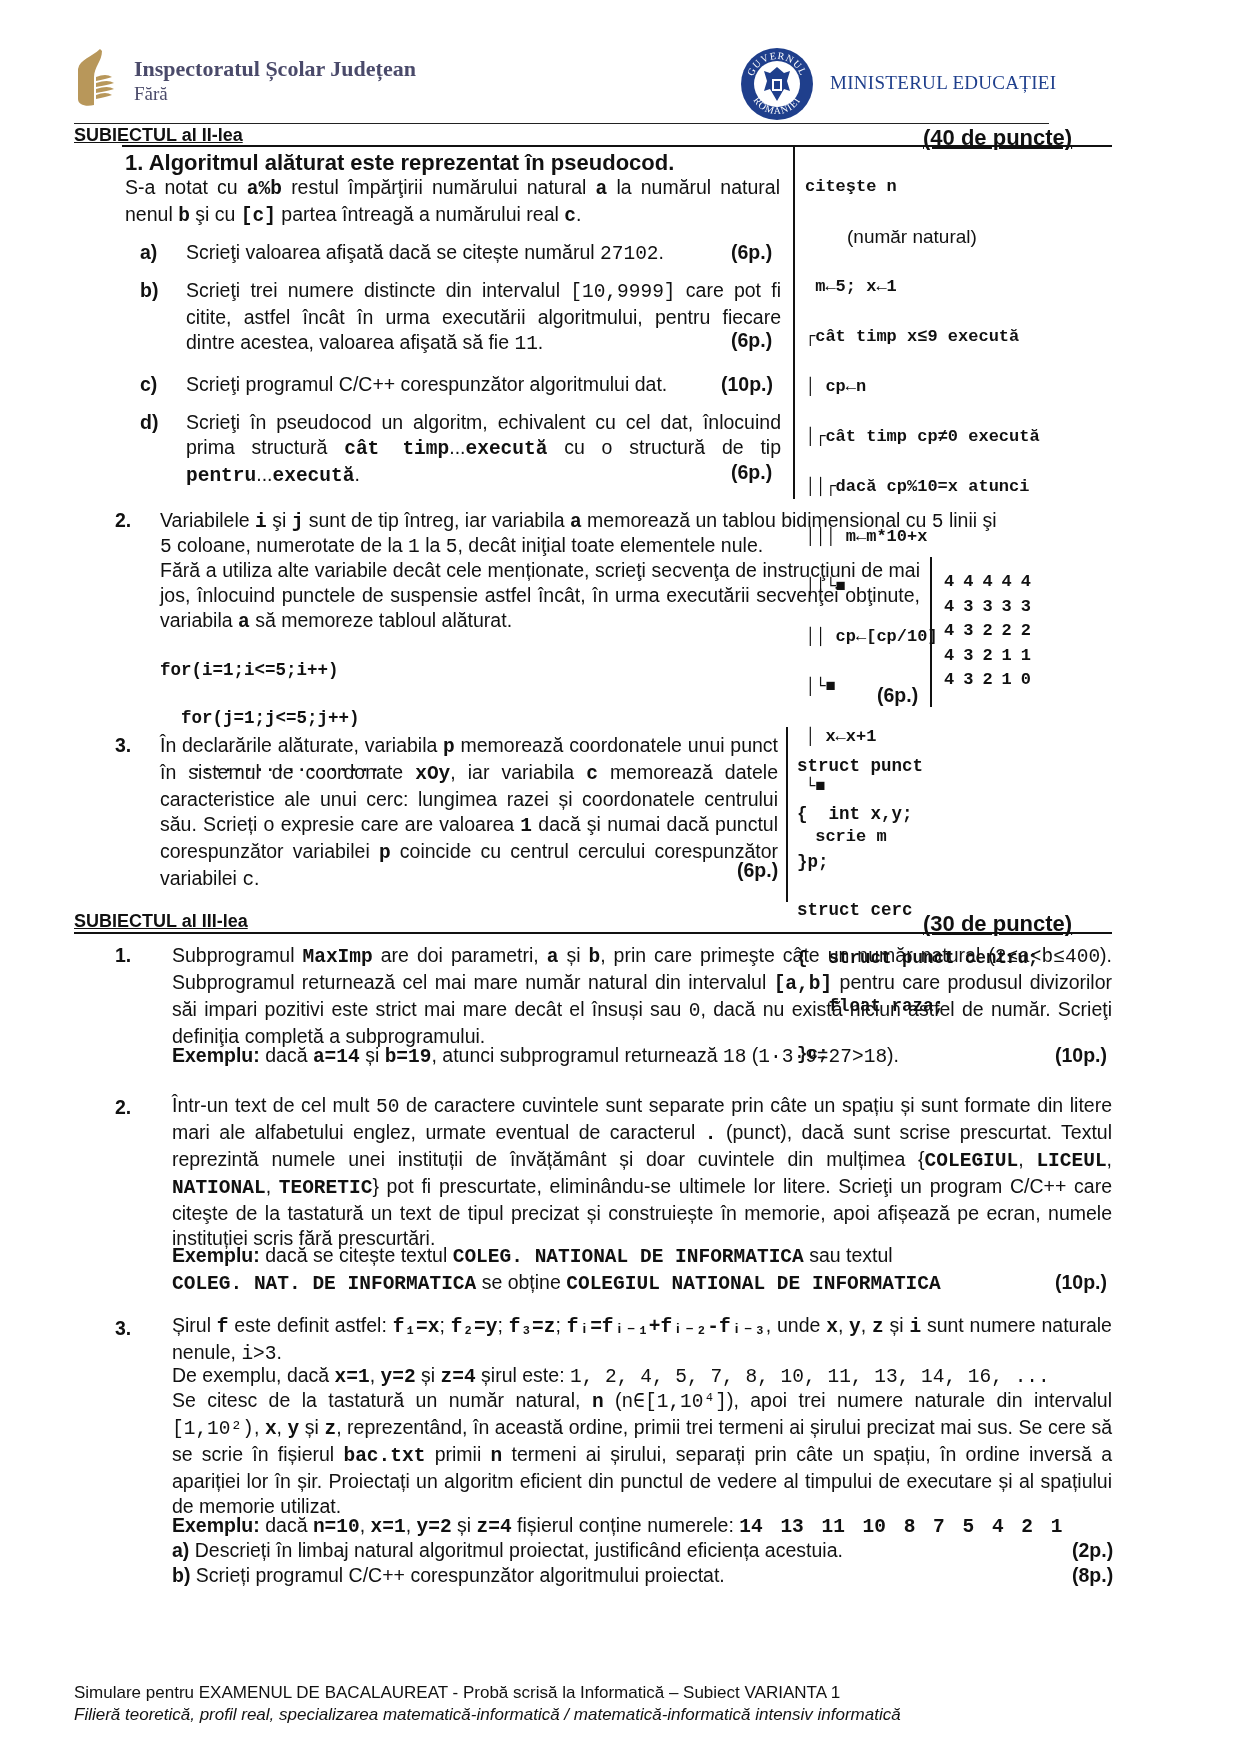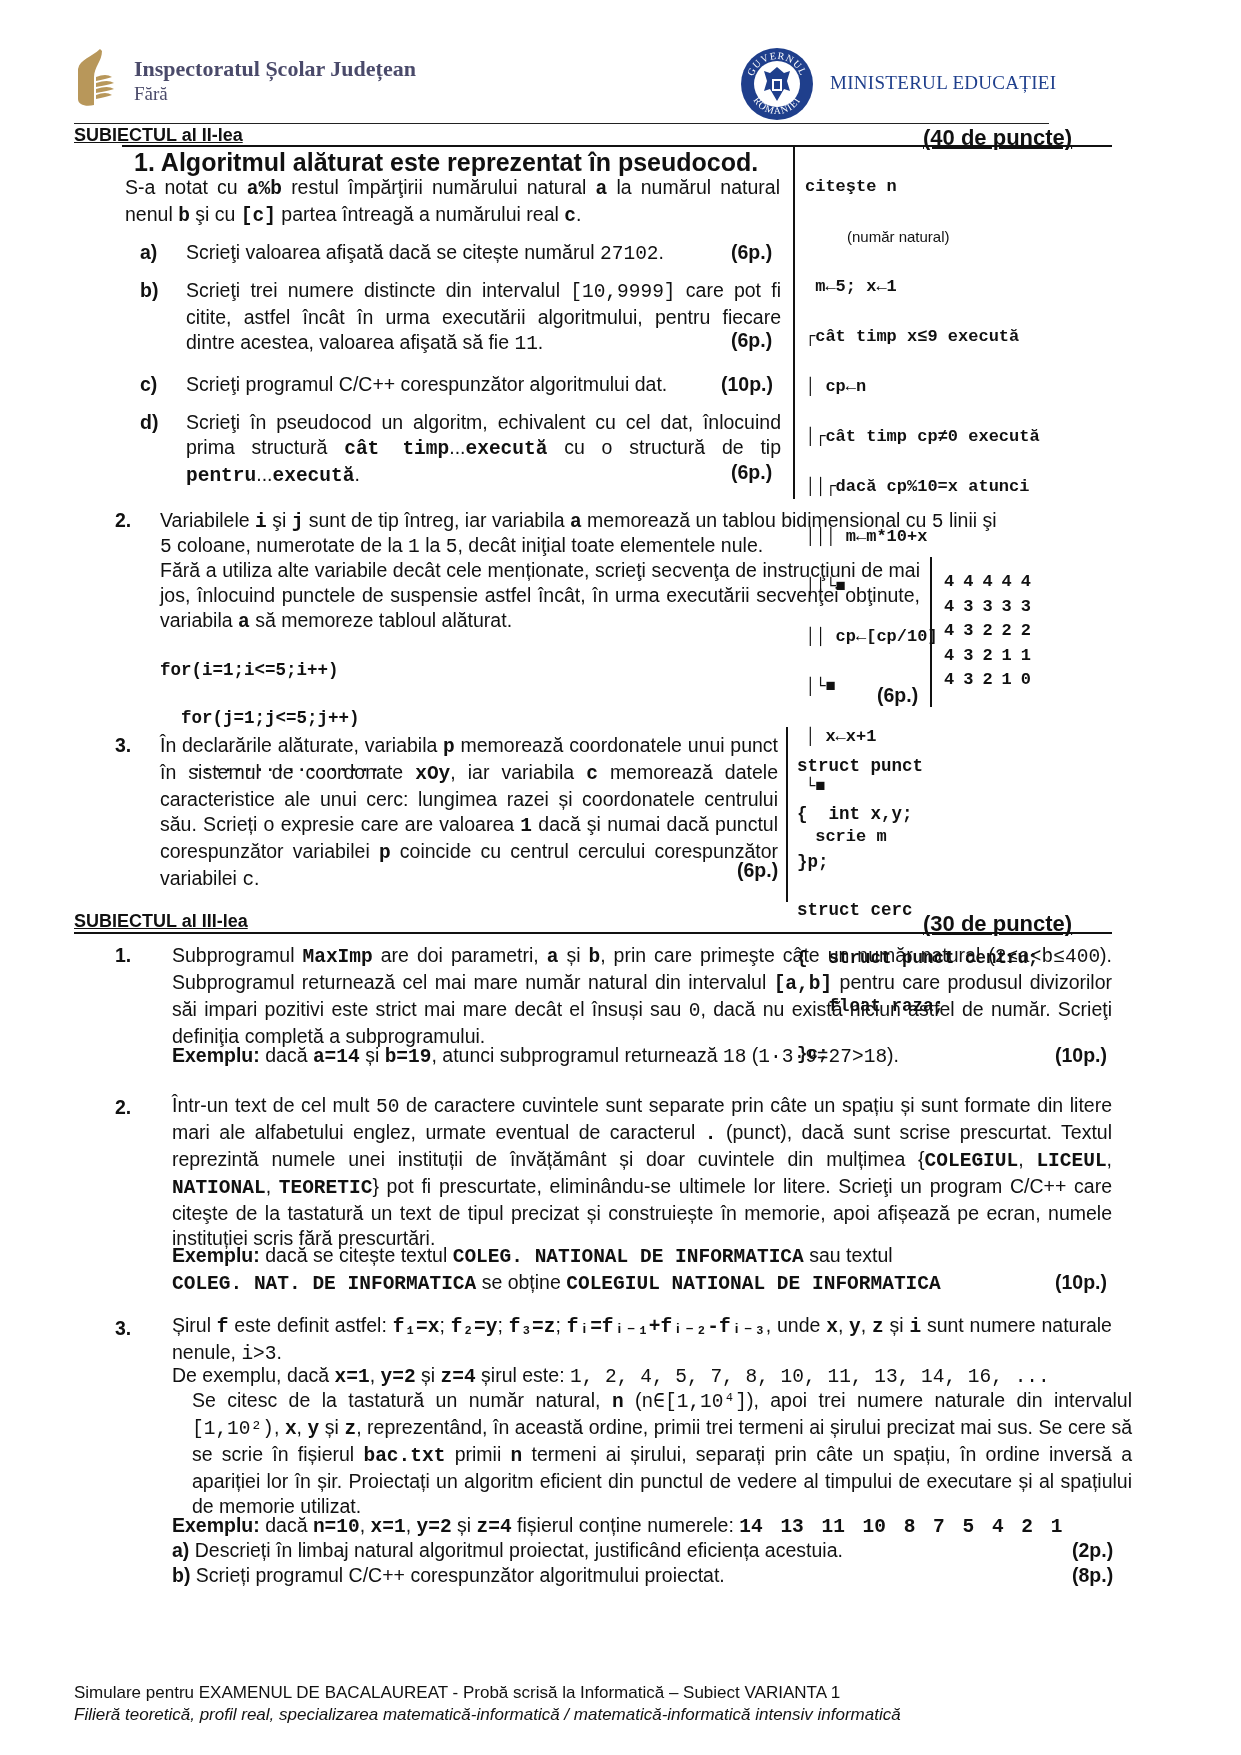--- a/index.html
+++ b/index.html
@@ -71,21 +71,21 @@
 <div class="abs min-title">MINISTERUL EDUCAȚIEI</div>
 
 <div class="abs rule-top"></div>
 
 <div class="abs section-hdr" style="left:74px; top:125px;">SUBIECTUL al II-lea</div>
 <div class="abs pts-hdr" style="left:923px; top:125px;">(40 de puncte)</div>
 <div class="abs thick-rule" style="left:122px; top:145px; width:990px;"></div>
 
 <div class="abs vline" style="left:793px; top:146px; height:353px;"></div>
 
-<div class="abs qtext b" style="left:134px; top:150px; font-size:25px;">1. Algoritmul alăturat este reprezentat în pseudocod.</div>
+<div class="abs qtext b" style="left:125px; top:150px; font-size:22px;">1. Algoritmul alăturat este reprezentat în pseudocod.</div>
 
 <div class="abs qtext just" style="left:125px; top:175px; width:655px;">
   <span>S-a notat cu </span><span class="mono">a%b</span><span> restul împărţirii numărului natural </span><span class="mono">a</span><span> la numărul natural nenul </span><span class="mono">b</span><span> şi cu </span><span class="mono">[c]</span><span> partea întreagă a numărului real </span><span class="mono">c</span><span>.</span>
 </div>
 
 <div class="abs qtext b" style="left:140px; top:240px;">a)</div>
 <div class="abs qtext" style="left:186px; top:240px; width:595px;">
   <span>Scrieţi valoarea afişată dacă se citește numărul </span><span class="monon">27102</span><span>.</span>
 </div>
 <div class="abs qtext pts" style="left:731px; top:240px;">(6p.)</div>
@@ -101,21 +101,21 @@
 <div class="abs qtext pts" style="left:721px; top:372px;">(10p.)</div>
 
 <div class="abs qtext b" style="left:140px; top:410px;">d)</div>
 <div class="abs qtext just" style="left:186px; top:410px; width:595px;">
   <span>Scrieţi în pseudocod un algoritm, echivalent cu cel dat, înlocuind prima structură </span><span class="mono">cât timp</span><span>...</span><span class="mono">execută</span><span> cu o structură de tip </span><span class="mono">pentru</span><span>...</span><span class="mono">execută</span><span>.</span>
 </div>
 <div class="abs qtext pts" style="left:731px; top:460px;">(6p.)</div>
 
 <div class="abs pseudo" style="left:805px; top:149px;">
 <div>citeşte n</div>
-<div style="font-family:'Liberation Sans',sans-serif; font-weight:normal; font-size:15px; padding-left:42px;">(număr natural)</div>
+<div style="font-family:'Liberation Sans',sans-serif; font-weight:normal; font-size:19px; padding-left:42px;">(număr natural)</div>
 <div> m←5; x←1</div>
 <div>┌cât timp x≤9 execută</div>
 <div>│ cp←n</div>
 <div>│┌cât timp cp≠0 execută</div>
 <div>││┌dacă cp%10=x atunci</div>
 <div>│││ m←m*10+x</div>
 <div>││└■</div>
 <div>││ cp←[cp/10]</div>
 <div>│└■</div>
 <div>│ x←x+1</div>
@@ -183,21 +183,21 @@
 </div>
 <div class="abs qtext pts" style="left:1055px; top:1270px;">(10p.)</div>
 
 <div class="abs qtext b" style="left:115px; top:1316px;">3.</div>
 <div class="abs qtext just" style="left:172px; top:1313px; width:940px;">
   <span>Șirul </span><span class="mono">f</span><span> este definit astfel: </span><span class="mono">f₁=x</span><span>; </span><span class="mono">f₂=y</span><span>; </span><span class="mono">f₃=z</span><span>; </span><span class="mono">fᵢ=fᵢ₋₁+fᵢ₋₂-fᵢ₋₃</span><span>, unde </span><span class="mono">x</span><span>, </span><span class="mono">y</span><span>, </span><span class="mono">z</span><span> și </span><span class="mono">i</span><span> sunt numere naturale nenule, </span><span class="monon">i&gt;3</span><span>.</span>
 </div>
 <div class="abs qtext" style="left:172px; top:1363px;">
   <span>De exemplu, dacă </span><span class="mono">x=1</span><span>, </span><span class="mono">y=2</span><span> și </span><span class="mono">z=4</span><span> șirul este: </span><span class="monon">1, 2, 4, 5, 7, 8, 10, 11, 13, 14, 16, ...</span>
 </div>
-<div class="abs qtext just" style="left:172px; top:1388px; width:940px;margin-left:20px;">
+<div class="abs qtext just" style="left:172px; top:1388px; width:940px;">
   <span>Se citesc de la tastatură un număr natural, </span><span class="mono">n</span><span> (</span><span class="monon">n∈[1,10⁴]</span><span>), apoi trei numere naturale din intervalul </span><span class="monon">[1,10²)</span><span>, </span><span class="mono">x</span><span>, </span><span class="mono">y</span><span> și </span><span class="mono">z</span><span>, reprezentând, în această ordine, primii trei termeni ai șirului precizat mai sus. Se cere să se scrie în fișierul </span><span class="mono">bac.txt</span><span> primii </span><span class="mono">n</span><span> termeni ai șirului, separați prin câte un spațiu, în ordine inversă a apariției lor în șir. Proiectați un algoritm eficient din punctul de vedere al timpului de executare și al spațiului de memorie utilizat.</span>
 </div>
 <div class="abs qtext" style="left:172px; top:1513px;">
   <span class="b">Exemplu:</span><span> dacă </span><span class="mono">n=10</span><span>, </span><span class="mono">x=1</span><span>, </span><span class="mono">y=2</span><span> și </span><span class="mono">z=4</span><span> fișierul conține numerele: </span><span class="mono" style="word-spacing:6px;">14 13 11 10 8 7 5 4 2 1</span>
 </div>
 <div class="abs qtext" style="left:172px; top:1538px;">
   <span class="b">a)</span><span> Descrieți în limbaj natural algoritmul proiectat, justificând eficiența acestuia.</span>
 </div>
 <div class="abs qtext pts" style="left:1072px; top:1538px;">(2p.)</div>
 <div class="abs qtext" style="left:172px; top:1563px;">

